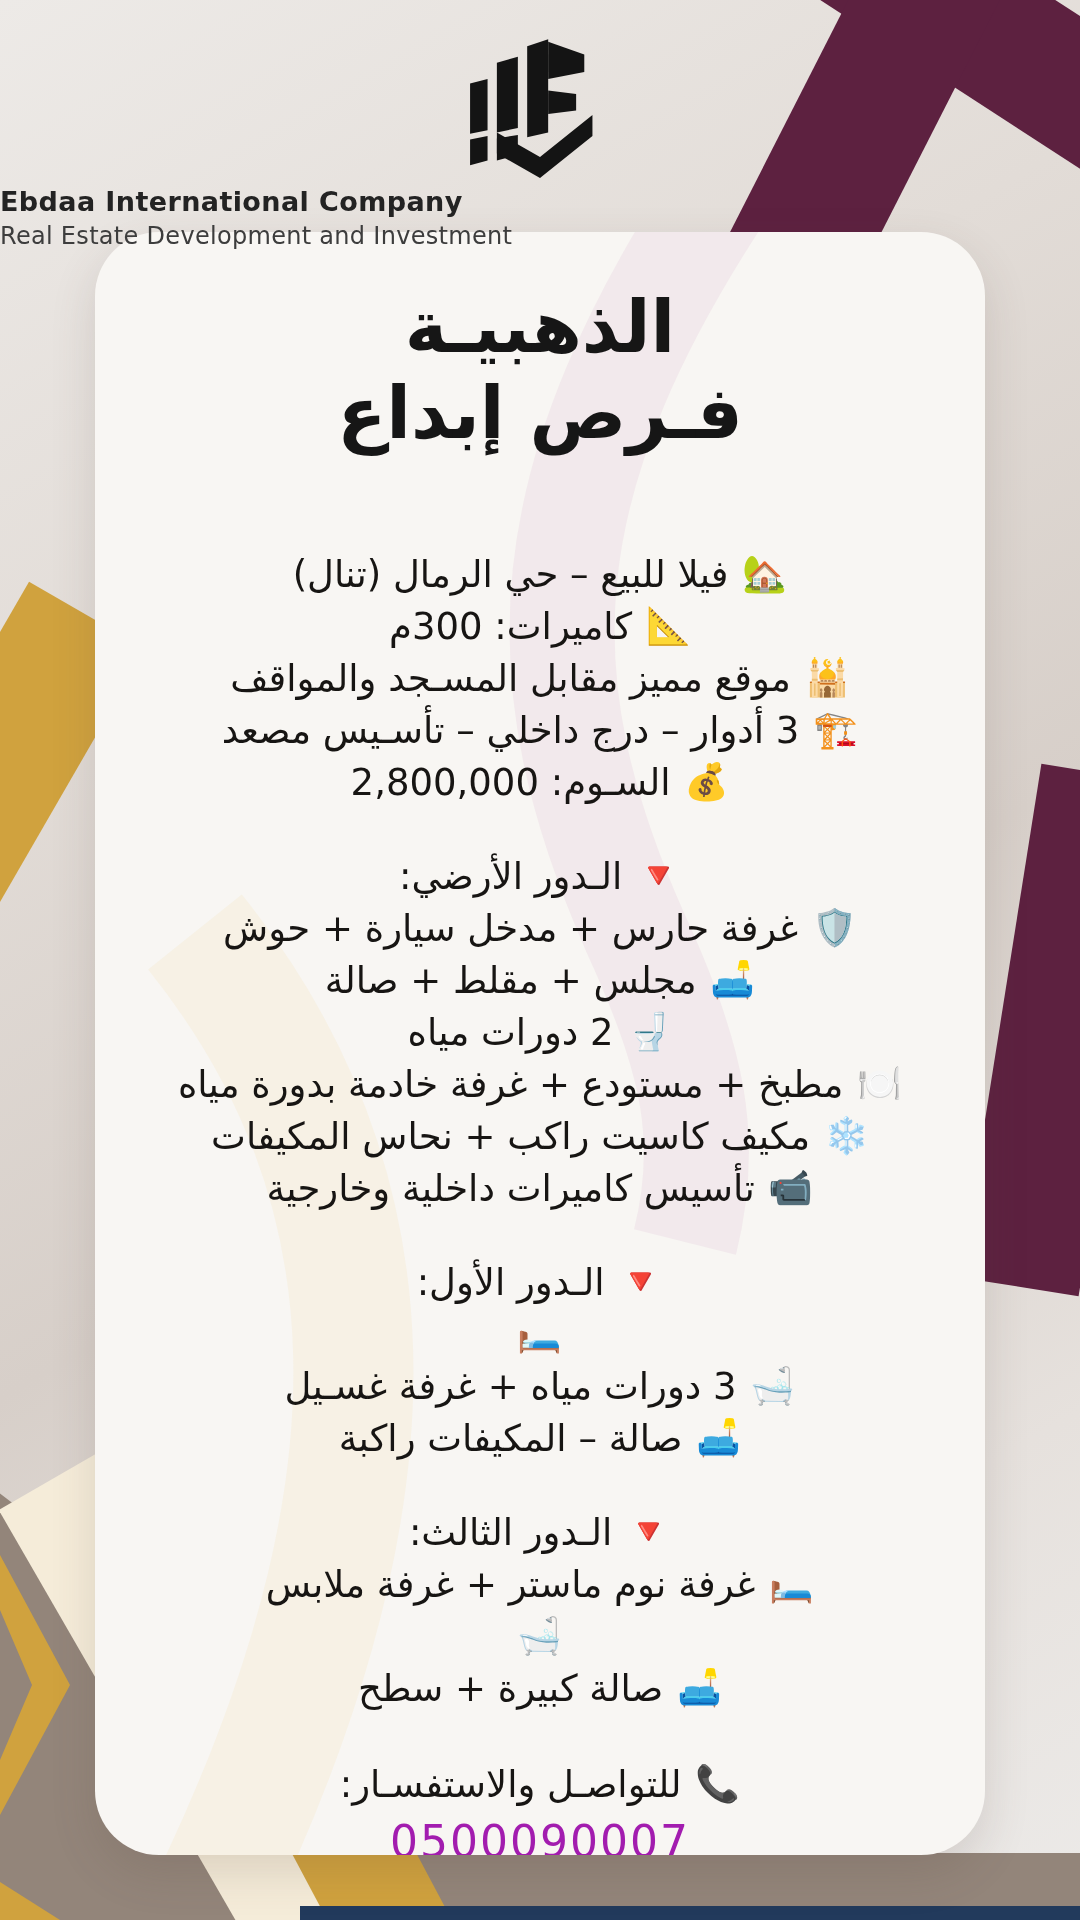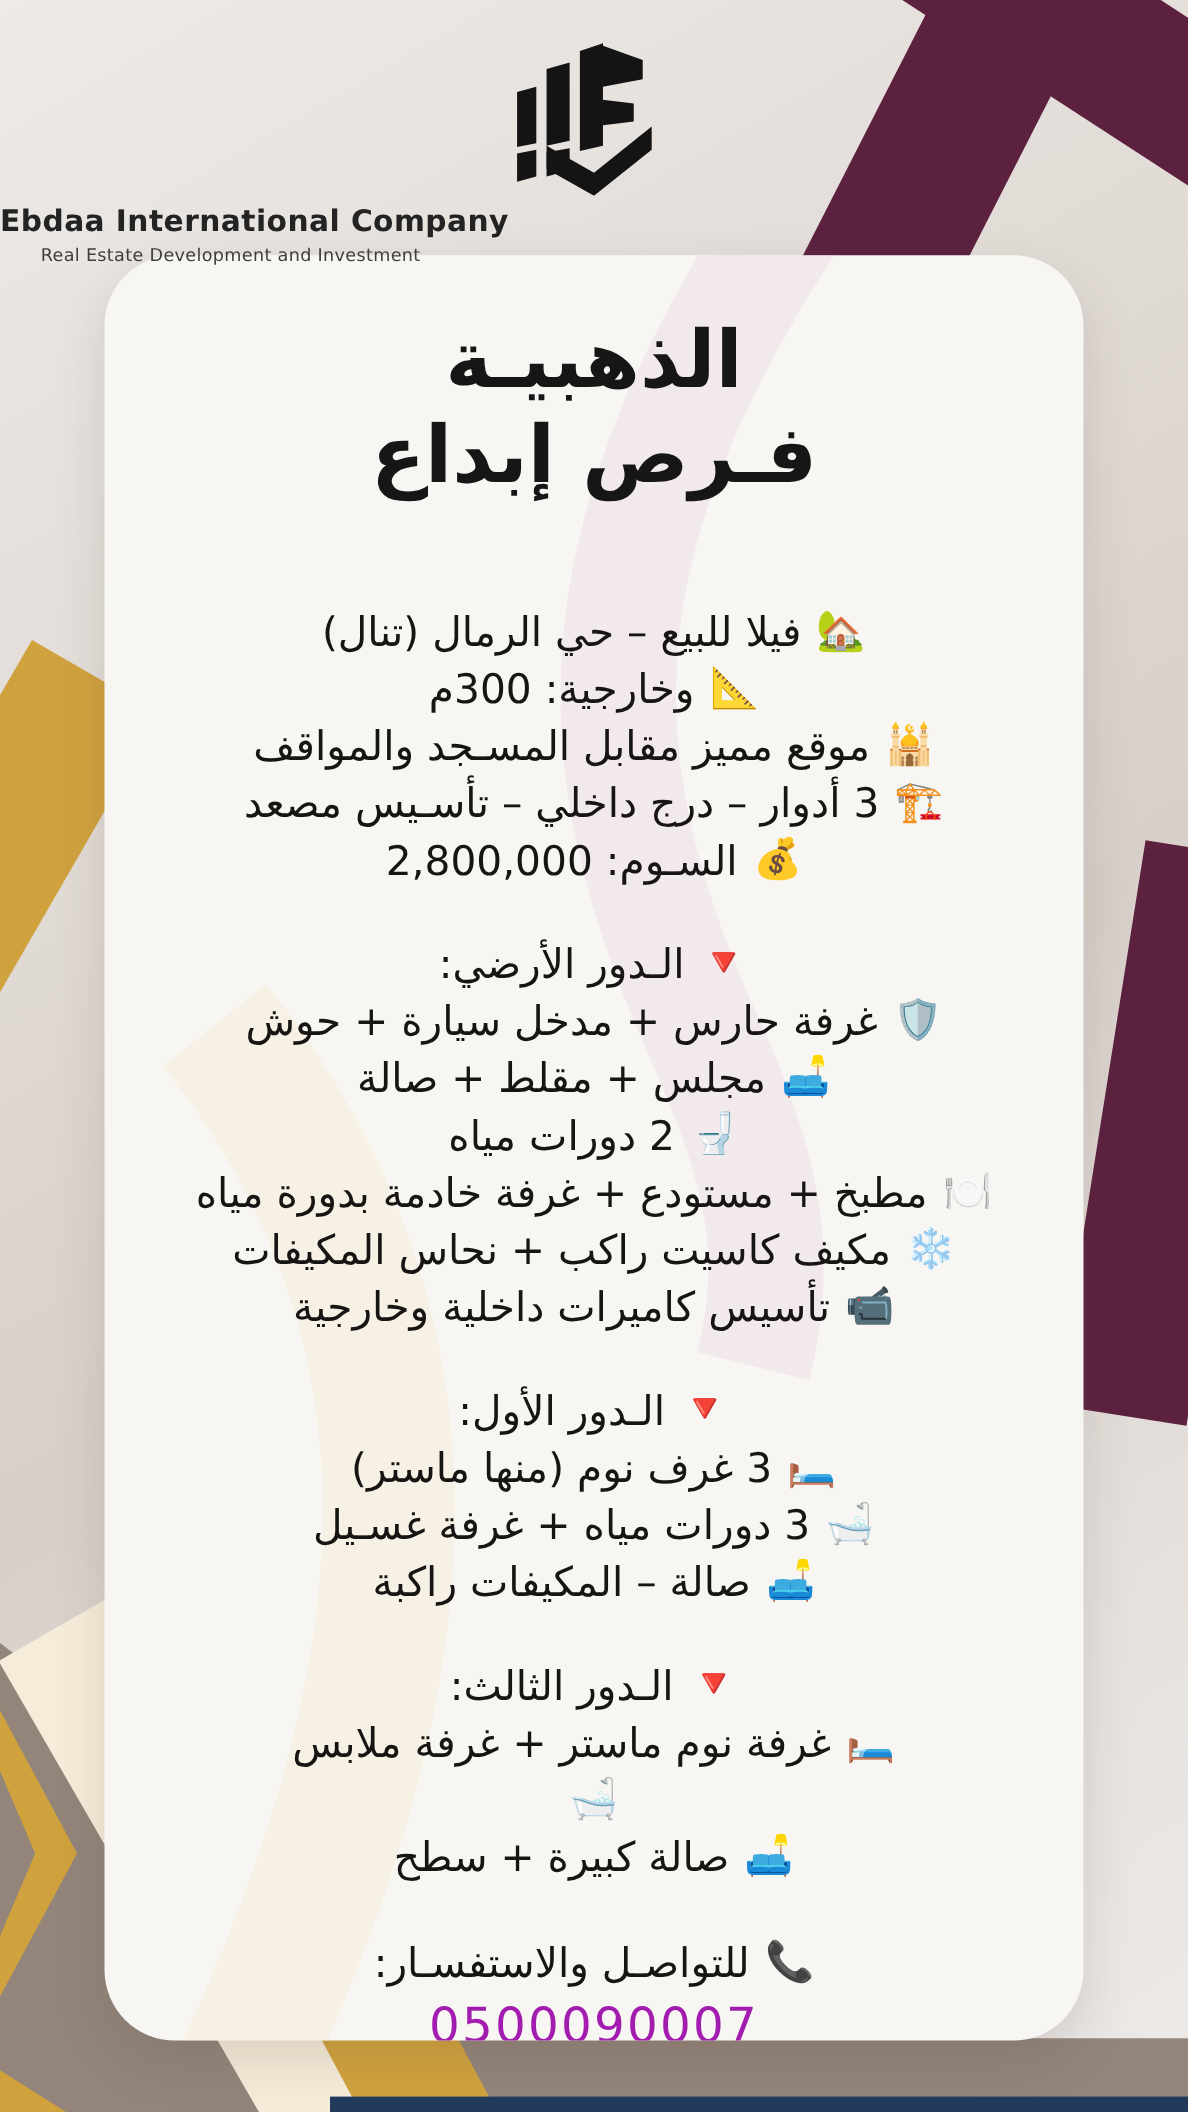--- a/index.html
+++ b/index.html
@@ -31,21 +31,21 @@
   .gold-wedge{left:300px;top:1690px;width:110px;height:330px;background:var(--gold,#d0a23e);
           transform:rotate(-28deg);z-index:4;}
   .gold-corner{left:0;top:1882px;width:60px;height:38px;background:var(--gold,#d0a23e);
           clip-path:polygon(0 0,100% 100%,0 100%);z-index:4;}
   .navy-strip{left:300px;top:1906px;width:780px;height:14px;background:var(--navy,#223a5c);z-index:5;}
 
   
   .brand{position:absolute;left:0;top:30px;width:100%;text-align:left;z-index:7;}
   .brand svg{display:block;margin:0 auto;}
   .brand-name{margin-top:8px;font-size:27px;font-weight:bold;color:#232323;letter-spacing:.4px;}
-  .brand-tagline{margin-top:5px;font-size:16px;color:#3d3d3d;letter-spacing:.3px;margin-left:37px;}
+  .brand-tagline{margin-top:5px;font-size:24px;color:#3d3d3d;letter-spacing:.3px;}
 
   
   .card{
     position:absolute;left:95px;top:232px;width:890px;height:1623px;
     background:var(--card-bg,#f8f6f3);border-radius:64px;z-index:6;overflow:hidden;
     box-shadow:0 18px 45px rgba(90,70,60,.16);
   }
   .card-stripes{position:absolute;inset:0;pointer-events:none;}
   .card-content{position:relative;height:100%;direction:rtl;text-align:center;color:var(--text,#171513);}
   .card-title{padding-top:52px;font-size:72px;line-height:86px;font-weight:bold;color:#161616;}
@@ -104,21 +104,21 @@
         <div>فـرص إبداع</div>
       </div>
 
       <div class="overview">
           <div class="line">
             <span class="emoji">🏡</span>
             <span class="txt">فيلا للبيع – حي الرمال (تنال)</span>
           </div>
           <div class="line">
             <span class="emoji">📐</span>
-            <span class="txt">وخارجية: 300م</span>
+            <span class="txt">كاميرات: 300م</span>
           </div>
           <div class="line">
             <span class="emoji">🕌</span>
             <span class="txt">موقع مميز مقابل المسـجد والمواقف</span>
           </div>
           <div class="line">
             <span class="emoji">🏗️</span>
             <span class="txt">3 أدوار – درج داخلي – تأسـيس مصعد</span>
           </div>
           <div class="line">
@@ -158,21 +158,20 @@
               <span class="txt">تأسيس كاميرات داخلية وخارجية</span>
             </div>
           </div>
           <div class="section">
             <div class="line">
               <span class="emoji">🔻</span>
               <span class="txt">الـدور الأول:</span>
             </div>
             <div class="line">
               <span class="emoji">🛏️</span>
-              <span class="txt">3 غرف نوم (منها ماستر)</span>
             </div>
             <div class="line">
               <span class="emoji">🛁</span>
               <span class="txt">3 دورات مياه + غرفة غسـيل</span>
             </div>
             <div class="line">
               <span class="emoji">🛋️</span>
               <span class="txt">صالة – المكيفات راكبة</span>
             </div>
           </div>

